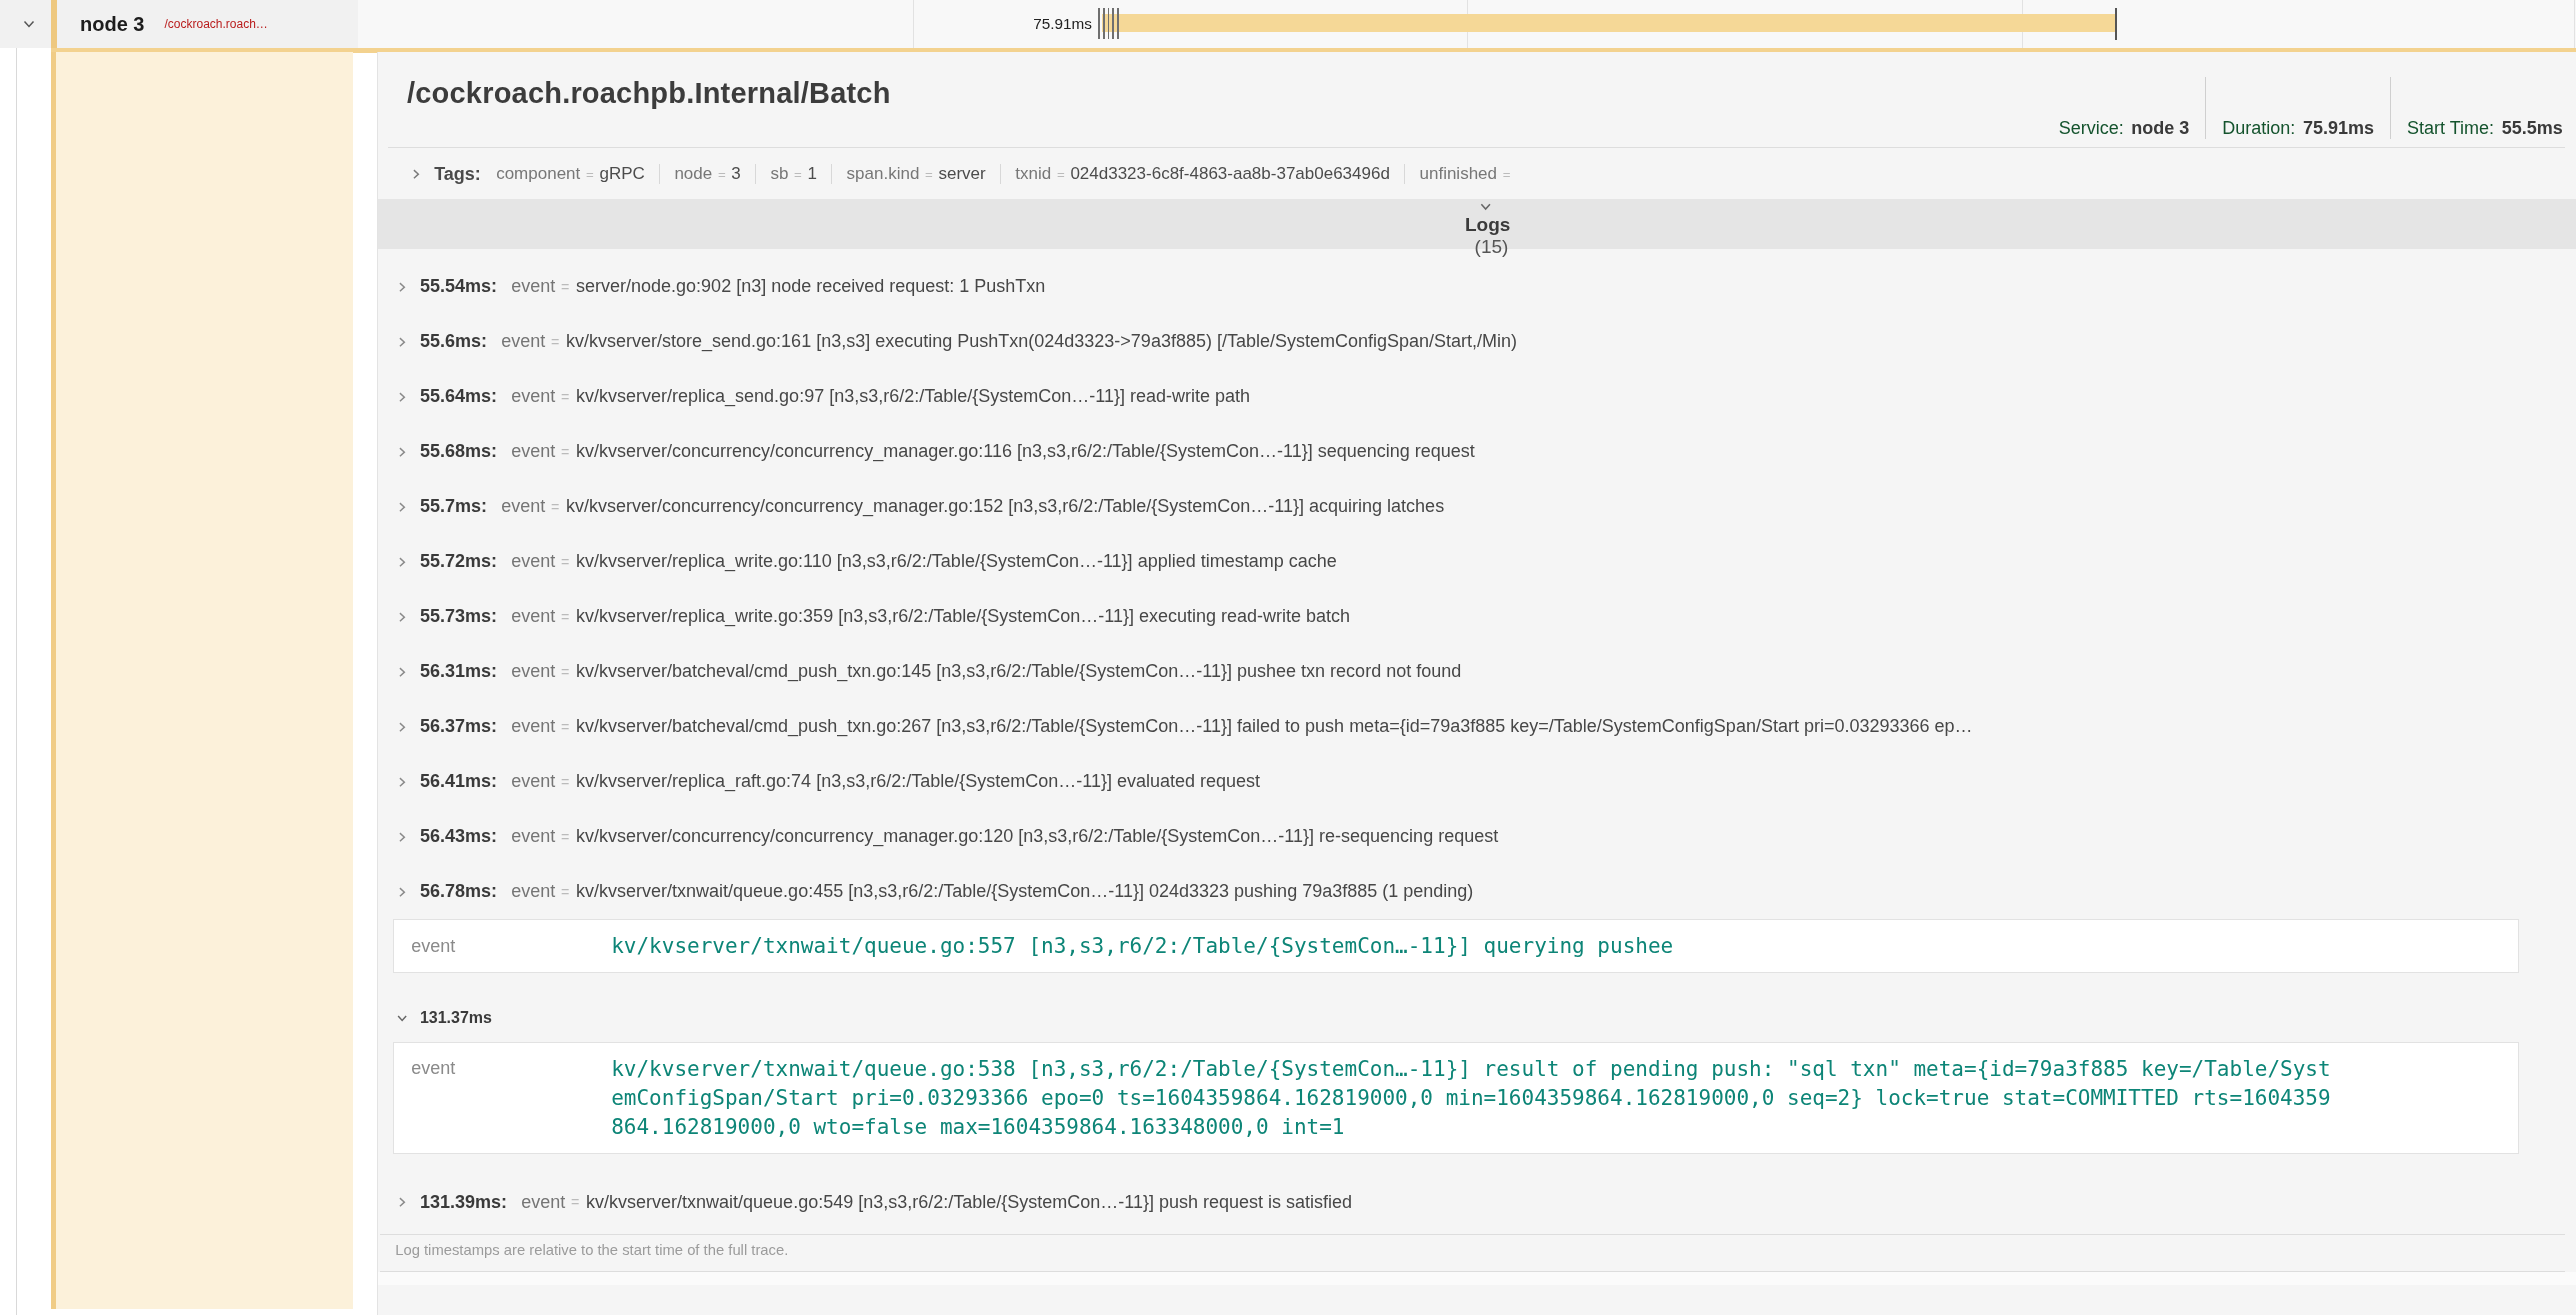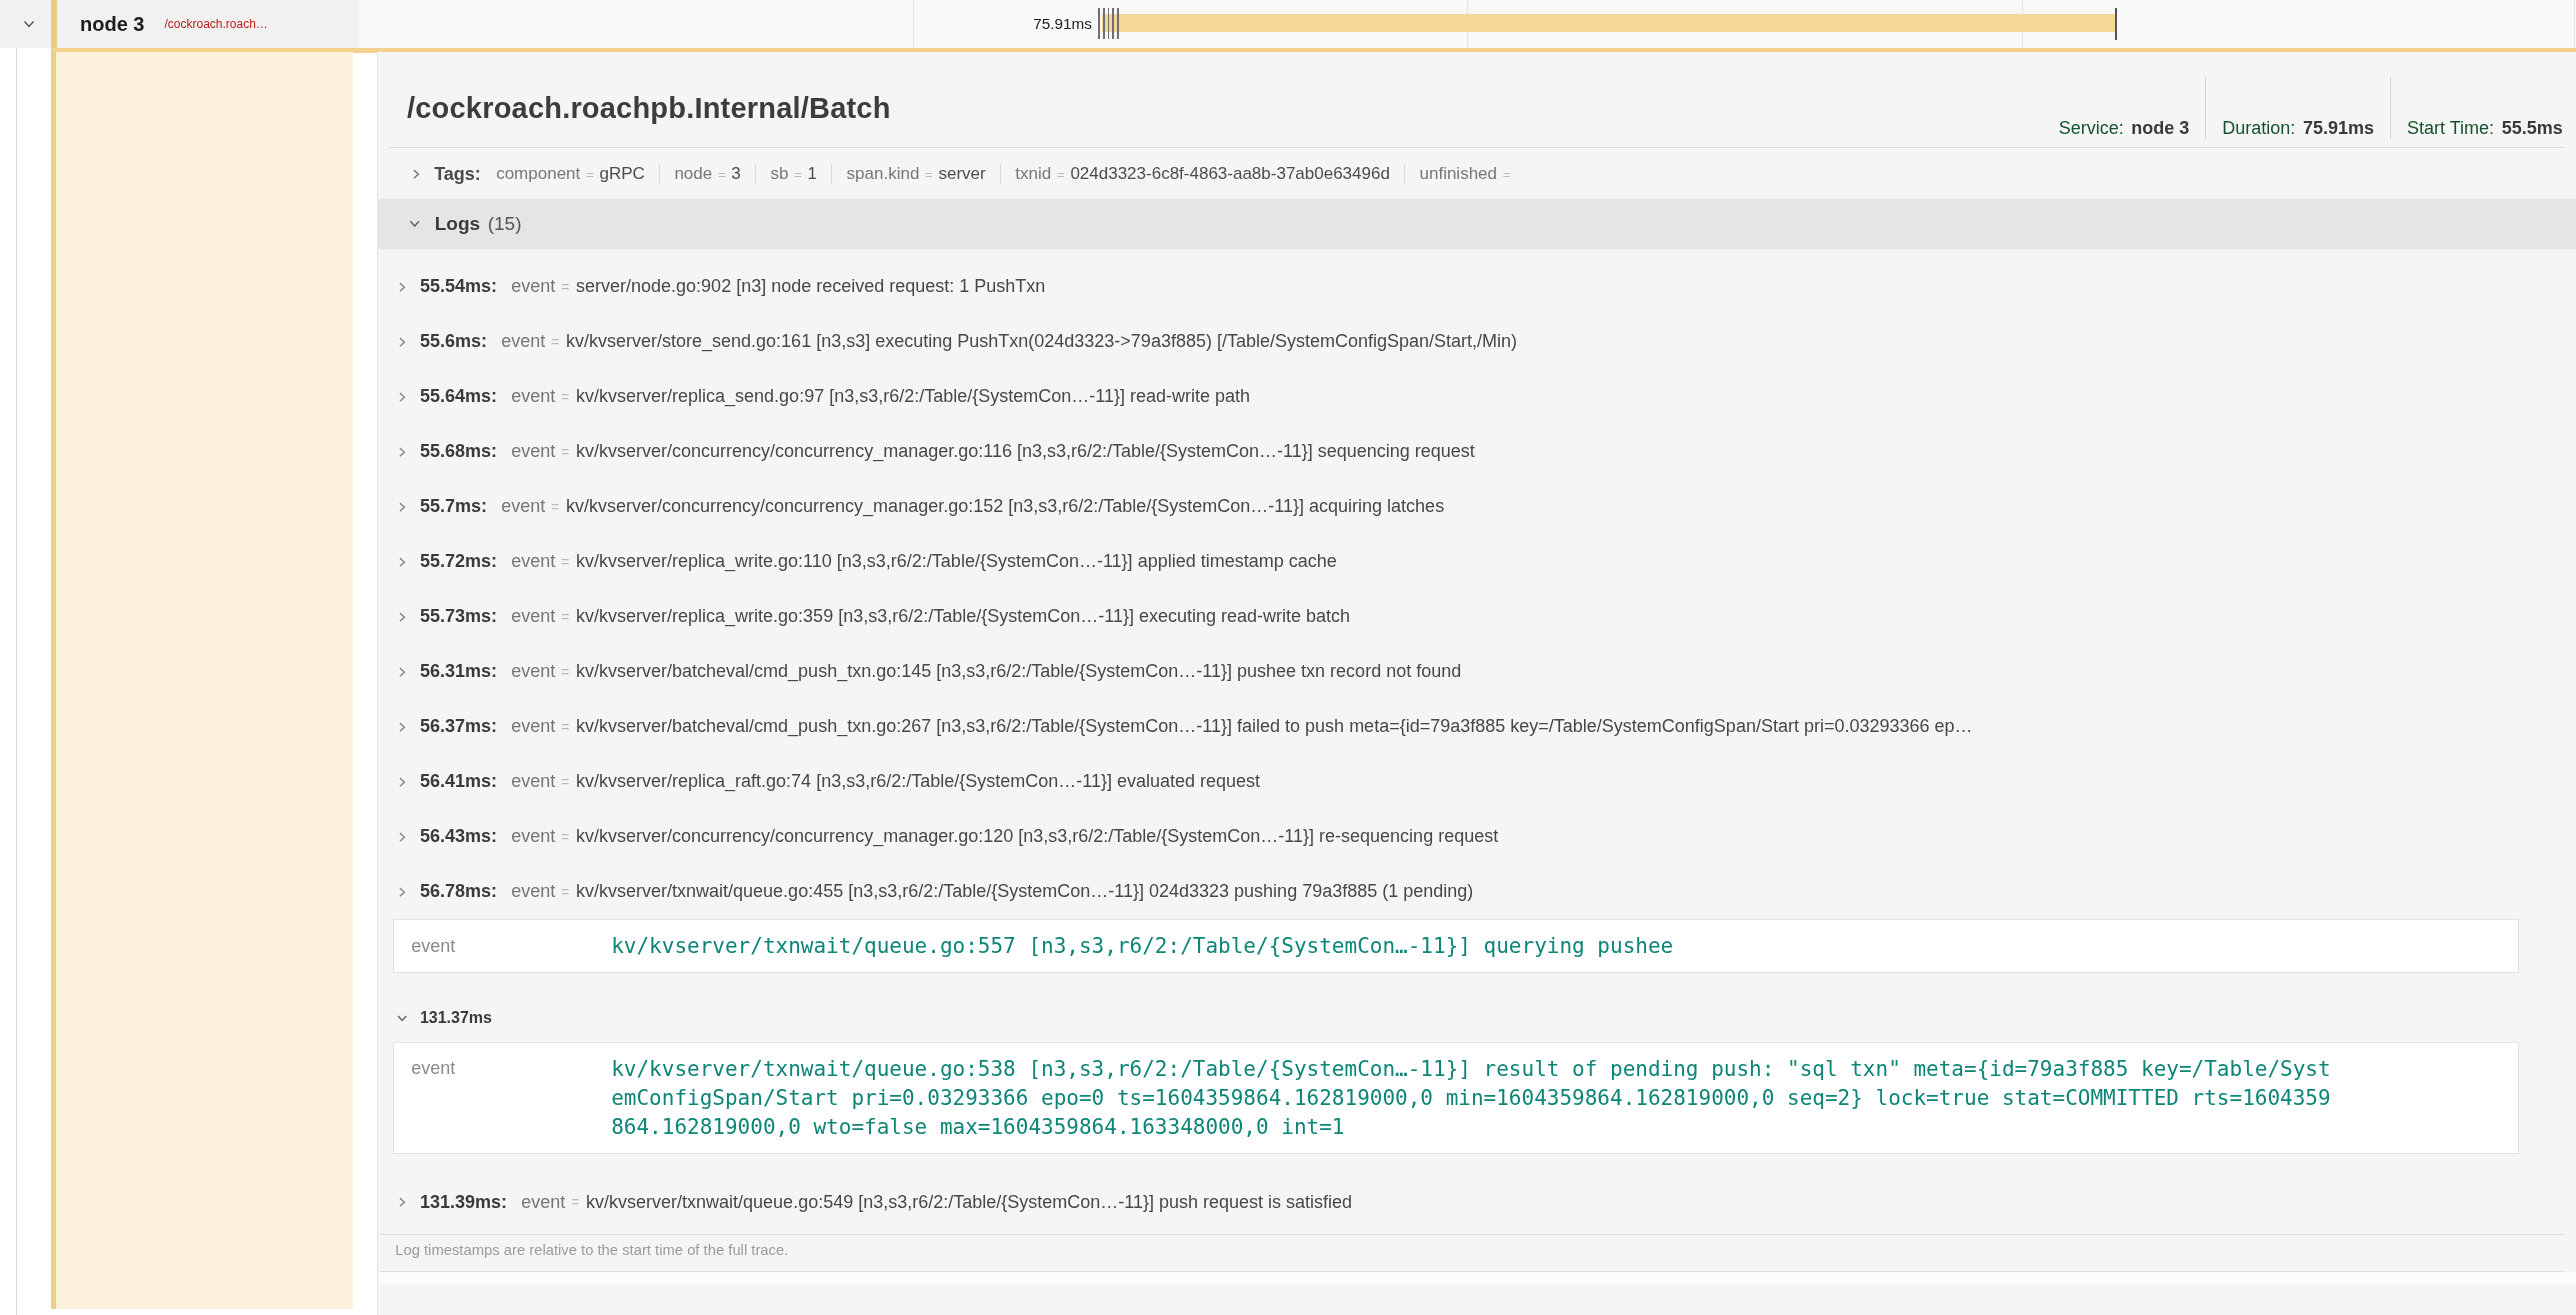--- a/index.html
+++ b/index.html
@@ -33,40 +33,40 @@
 
   
   .accent-line { position:absolute; left:51px; top:48px; width:2525px; height:4.8px; background:#f3d28f; }
   .cream-col { position:absolute; left:51px; top:52px; width:302px; height:1257px;
     background:#fcf1da; border-left:5.7px solid #f0cc86; }
 
   
   .panel { position:absolute; left:377px; top:52px; width:2199px; height:1263px;
     background:#f5f5f5; border-left:1px solid #e3e3e3; }
 
-  .title-row { display:flex; align-items:center; padding:25px 13.3px 0 29px;gap:25px; }
+  .title-row { display:flex; align-items:flex-start; padding:25px 13.3px 0 29px;gap:25px; }
   .span-title { font-size:29px; font-weight:bold; color:#3c3c3c; letter-spacing:0.2px; }
   .overview { margin-left:auto; display:flex; align-items:baseline; font-size:18px; white-space:nowrap; }
   .ov-item { display:inline-flex; align-items:baseline; }
   .ov-item + .ov-item { border-left:1px solid #cfcfcf; margin-left:16px; padding-left:16px; }
   .ov-label { color:#14532d; margin-right:7.6px;margin-top:41px; }
   .ov-value { color:#3a3a3a; font-weight:bold; }
   .title-divider { height:1px; background:#ddd; margin:7.6px 11.4px 0 9.5px; }
 
   .tags-row { display:flex; align-items:center; padding:16px 11.4px 14.3px 30.5px; font-size:17px; white-space:nowrap; overflow:hidden; }
   .tags-chev { color:#7a7a7a; margin-right:11.4px; }
   .tags-label { font-weight:bold; color:#4a4a4a; font-size:18px; margin-right:15.3px; }
   .tag-item { display:inline-flex; align-items:baseline; }
   .tag-item + .tag-item { border-left:1px solid #d8d8d8; margin-left:14.3px; padding-left:14.3px; }
   .tag-key { color:#777; }
   .tag-eq { color:#bbb; font-size:13.3px; margin:0 5.7px; }
   .tag-val { color:#4c4c4c; }
 
   .logs-header { height:50px; background:#e5e5e5; display:flex; align-items:center;
-    padding-left:29px; cursor:pointer; }
+    padding-left:29px; cursor:pointer;flex-direction:column; }
   .logs-header .chev-wrap { color:#666; margin-right:12.4px; }
   .logs-title { font-size:19px; font-weight:bold; color:#3b3b3b; margin-right:7.6px; }
   .logs-count { font-size:19px; color:#555; }
 
   .logs-list { padding:10.5px 11.4px 0 13.3px; }
   .log-row { height:55px; display:flex; align-items:center; padding-left:3.8px;
     font-size:18px; white-space:nowrap; overflow:hidden; cursor:pointer; }
   .log-row .chev-wrap { color:#8a8a8a; margin-right:10.5px; flex:none; }
   .log-ts { font-weight:bold; color:#3a3a3a; margin-right:14.3px; }
   .log-key { color:#757575; margin-right:5.7px; }

